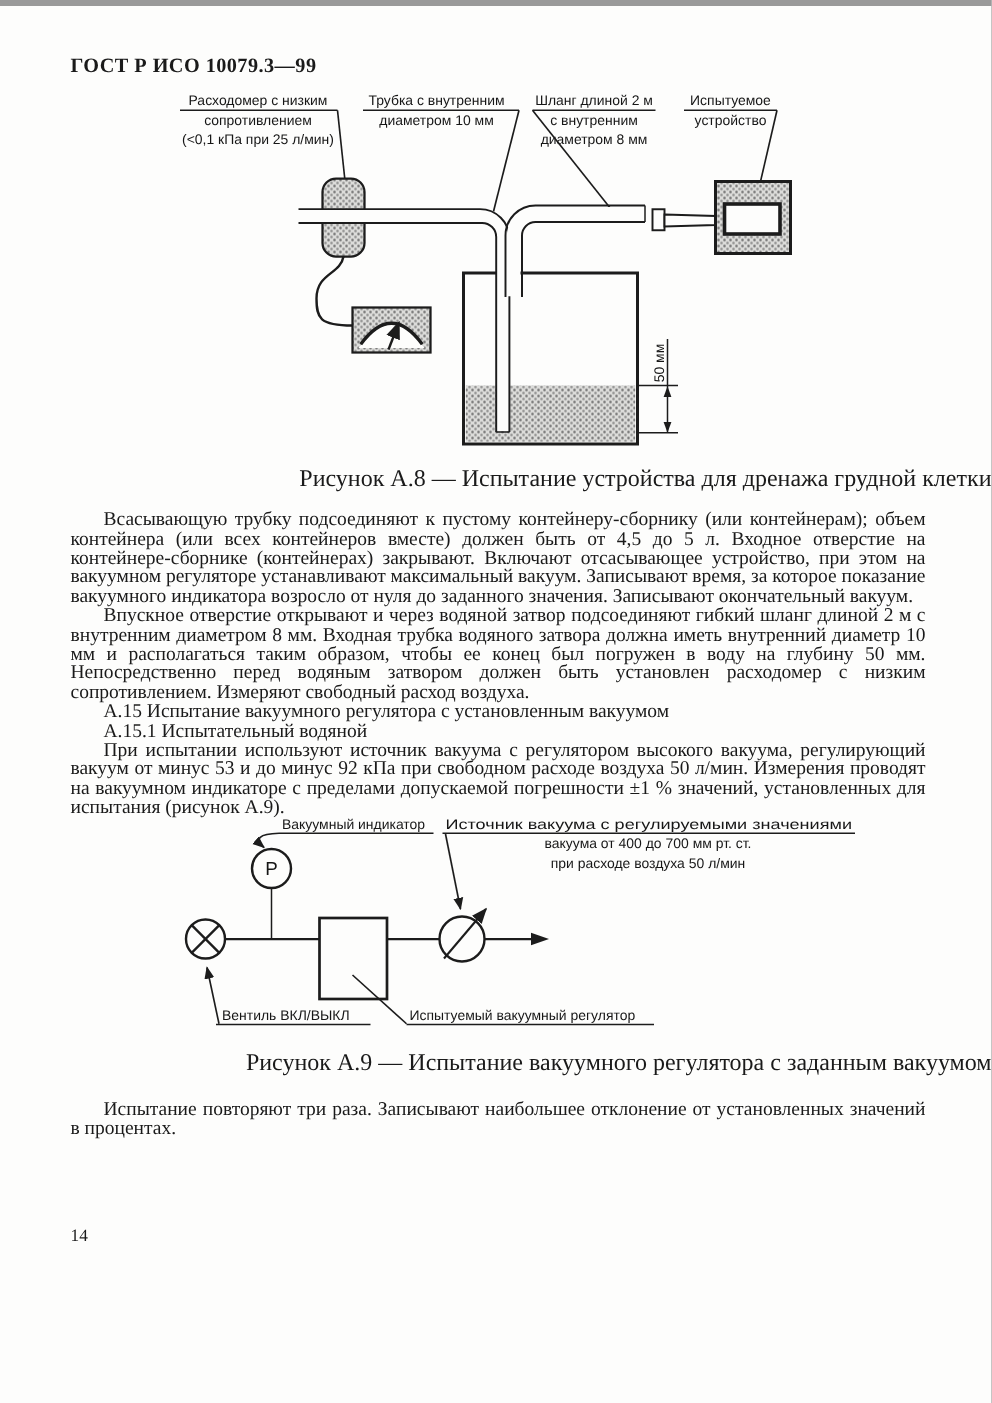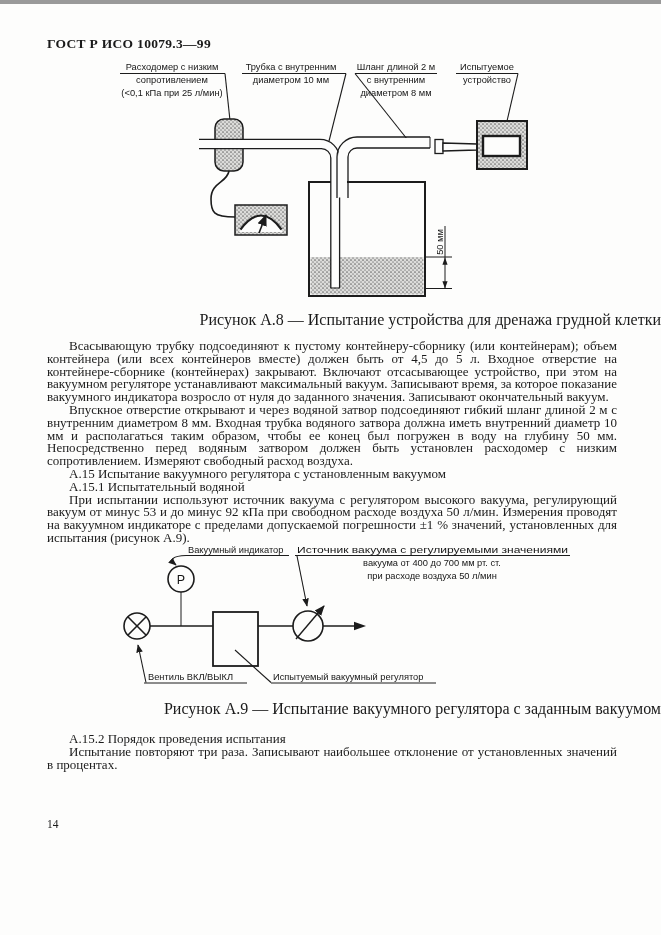--- a/index.html
+++ b/index.html
@@ -195,19 +195,18 @@
     <g>
       <text class="lbl" x="173" y="136">Испытуемый вакуумный регулятор</text>
       <line class="ln" x1="171" y1="139" x2="336" y2="139"></line>
       <path class="leader" d="M171,138.5 L135,106"></path>
     </g>
   </svg>
 
   <div class="fig-caption cap-a9">Рисунок А.9 — Испытание вакуумного регулятора с заданным вакуумом</div>
 
   <div class="textblock tb2">
-    <div class="hd">А.15.2 Порядок проведения испытания</div>
     <p>Испытание повторяют три раза. Записывают наибольшее отклонение от установленных значений в процентах.</p>
   </div>
 
   <div class="page-number">14</div>
 
 </div>
 
 </body></html>

